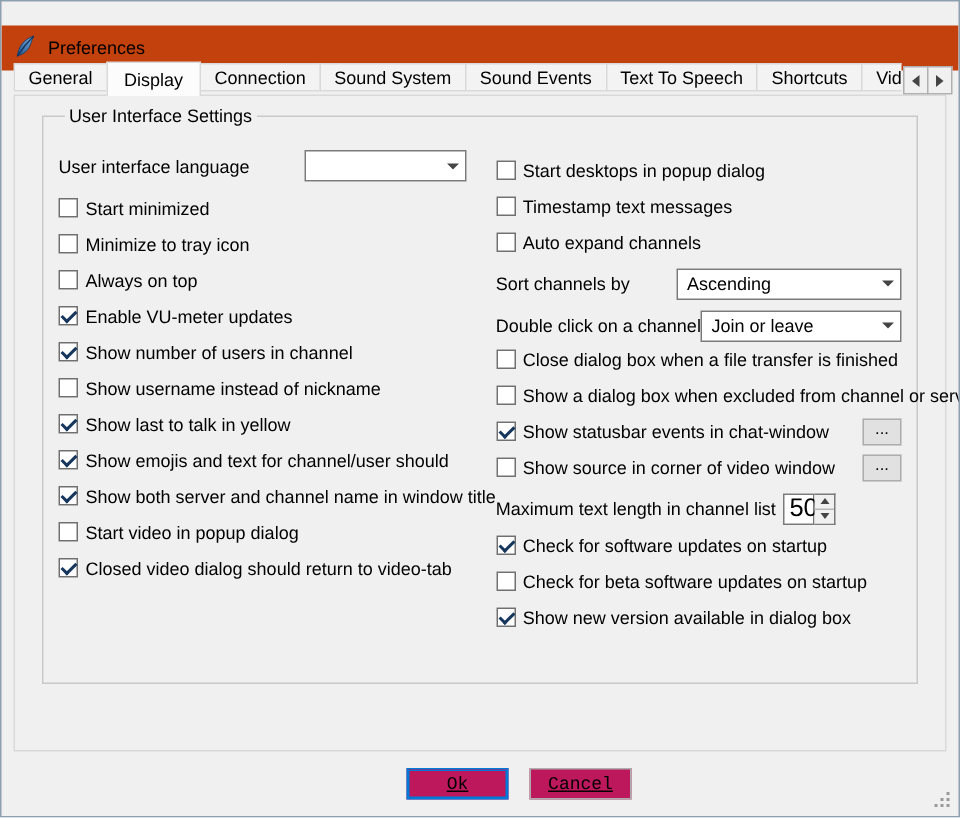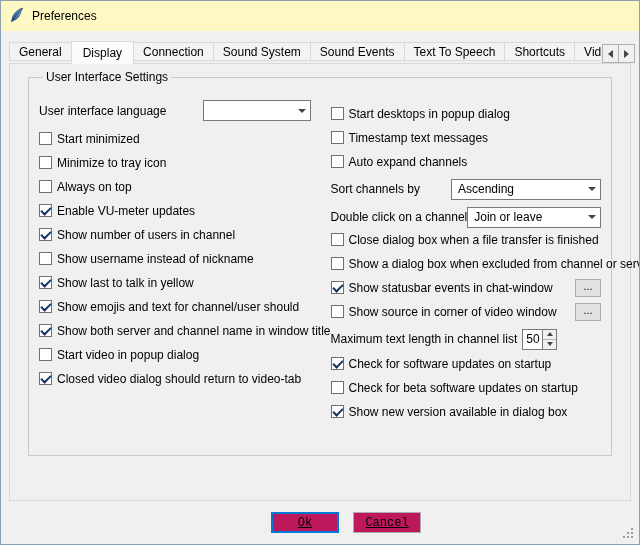--- a/index.html
+++ b/index.html
@@ -1,21 +1,21 @@
 <!DOCTYPE html>
 <html><head>
 <meta charset="utf-8">
 <style>
   *{box-sizing:border-box}
   html,body{margin:0;padding:0}
   body{width:640px;height:545px;font-family:"Liberation Sans",sans-serif;font-size:12px;color:#000;background:#fff}
   .window{position:relative;width:640px;height:545px;background:#f0f0f0;border:1px solid #8ea0b0;overflow:hidden}
 
   
-  .titlebar{position:absolute;top:0;left:0;right:0;height:30px;background:#fef9c3;display:flex;align-items:center;padding-left:8px;gap:7px}
+  .titlebar{position:absolute;top:16px;left:0;right:0;height:30px;background:#c2410c;display:flex;align-items:center;padding-left:8px;gap:7px}
   .title{font-size:12px;color:#000}
 
   
   .tabbar{position:absolute;top:40px;left:8px;right:4px;height:23px;display:flex;align-items:flex-end;z-index:2}
   .tabs{display:flex;align-items:flex-end;overflow:hidden;flex:1;height:23px}
   .tab{height:19px;margin-bottom:3px;padding:0 9px;background:#f3f3f3;border:1px solid #d9d9d9;display:flex;align-items:center;margin-right:-1px;white-space:nowrap;flex:0 0 auto;cursor:default}
   .tab.selected{height:23px;margin-bottom:0;background:#fcfcfc;border-bottom:none;position:relative;z-index:3;padding:0 11px}
   .tab-label{font-size:12px}
   .tab-scroll{display:flex;align-self:flex-end;margin-bottom:1px;margin-left:2px}
   .tab-scroll-btn{width:17px;height:19px;margin-left:-1px;padding:0;border:1px solid #b0b0b0;background:#f0f0f0;display:flex;align-items:center;justify-content:center}
@@ -50,21 +50,21 @@
   .combo-val{flex:1;overflow:hidden;white-space:nowrap;font-size:12px}
   .combo-arrow{flex:0 0 16px;display:flex;align-items:center;justify-content:center}
   .tri{width:0;height:0;border-left:4px solid transparent;border-right:4px solid transparent;border-top:4px solid #444}
   .combo-row{display:flex;align-items:center;height:22px;margin:3px 0 4px;white-space:nowrap}
   .right-combo{width:150px;margin-left:auto}
   .sort-row{margin-bottom:6px}
 
   
   .spin-row{display:flex;align-items:center;height:22px;margin:0 0 6px;white-space:nowrap}
   .spin{display:flex;height:21px;margin-left:5px}
-  .spin-text{width:21px;border:1px solid #7a7a7a;background:#fff;display:flex;align-items:center;padding-left:3px;font-size:12px}
+  .spin-text{width:21px;border:1px solid #7a7a7a;background:#fff;display:flex;align-items:center;padding-left:3px;font-size:17px}
   .spin-btns{display:flex;flex-direction:column;width:14px;border:1px solid #7a7a7a;border-left:none}
   .spin-btns button{flex:1;padding:0;margin:0;border:none;background:#f0f0f0;display:flex;align-items:center;justify-content:center}
   .spin-btns .spin-up{border-bottom:1px solid #b5b5b5}
   .tri-up{width:0;height:0;border-left:3px solid transparent;border-right:3px solid transparent;border-bottom:4px solid #444}
   .tri-dn{width:0;height:0;border-left:3px solid transparent;border-right:3px solid transparent;border-top:4px solid #444}
 
   .bottom-list{margin-top:5px}
 
   
   .btn{position:absolute;top:511px;width:68px;height:21px;background:#be185d;border:1px solid #adadad;font-size:12px;font-family:Liberation Mono, monospace;text-decoration:underline;display:flex;align-items:center;justify-content:center;padding:0}

